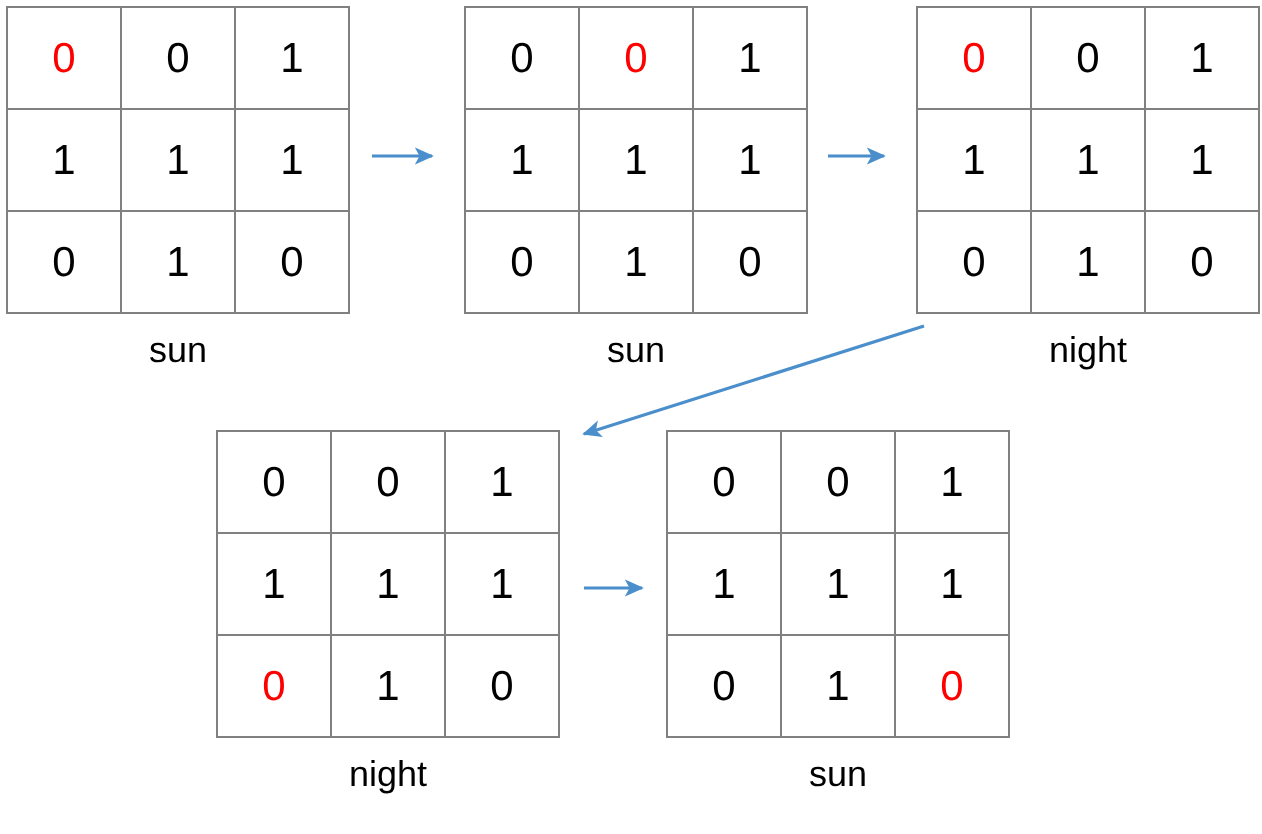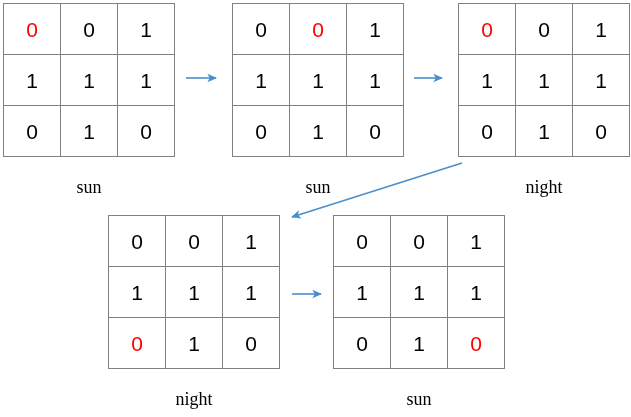--- a/index.html
+++ b/index.html
@@ -43,23 +43,23 @@
     font-family: "Liberation Sans", sans-serif;
     font-size: 21px;
     line-height: 1;
     color: #000000;
     padding: 0;
   }
   .grid td.hl {
     color: #ff0000;
   }
   .grid-label {
-    margin-top: 20px;
+    margin-top: 8px;
     text-align: center;
-    font-family: Liberation Serif, serif;
+    font-family: Liberation Sans, sans-serif;
     font-size: 18px;
     line-height: 1.15;
     color: #000000;
     white-space: nowrap;
   }
 
   
   #arrow-layer {
     position: absolute;
     left: 0;

